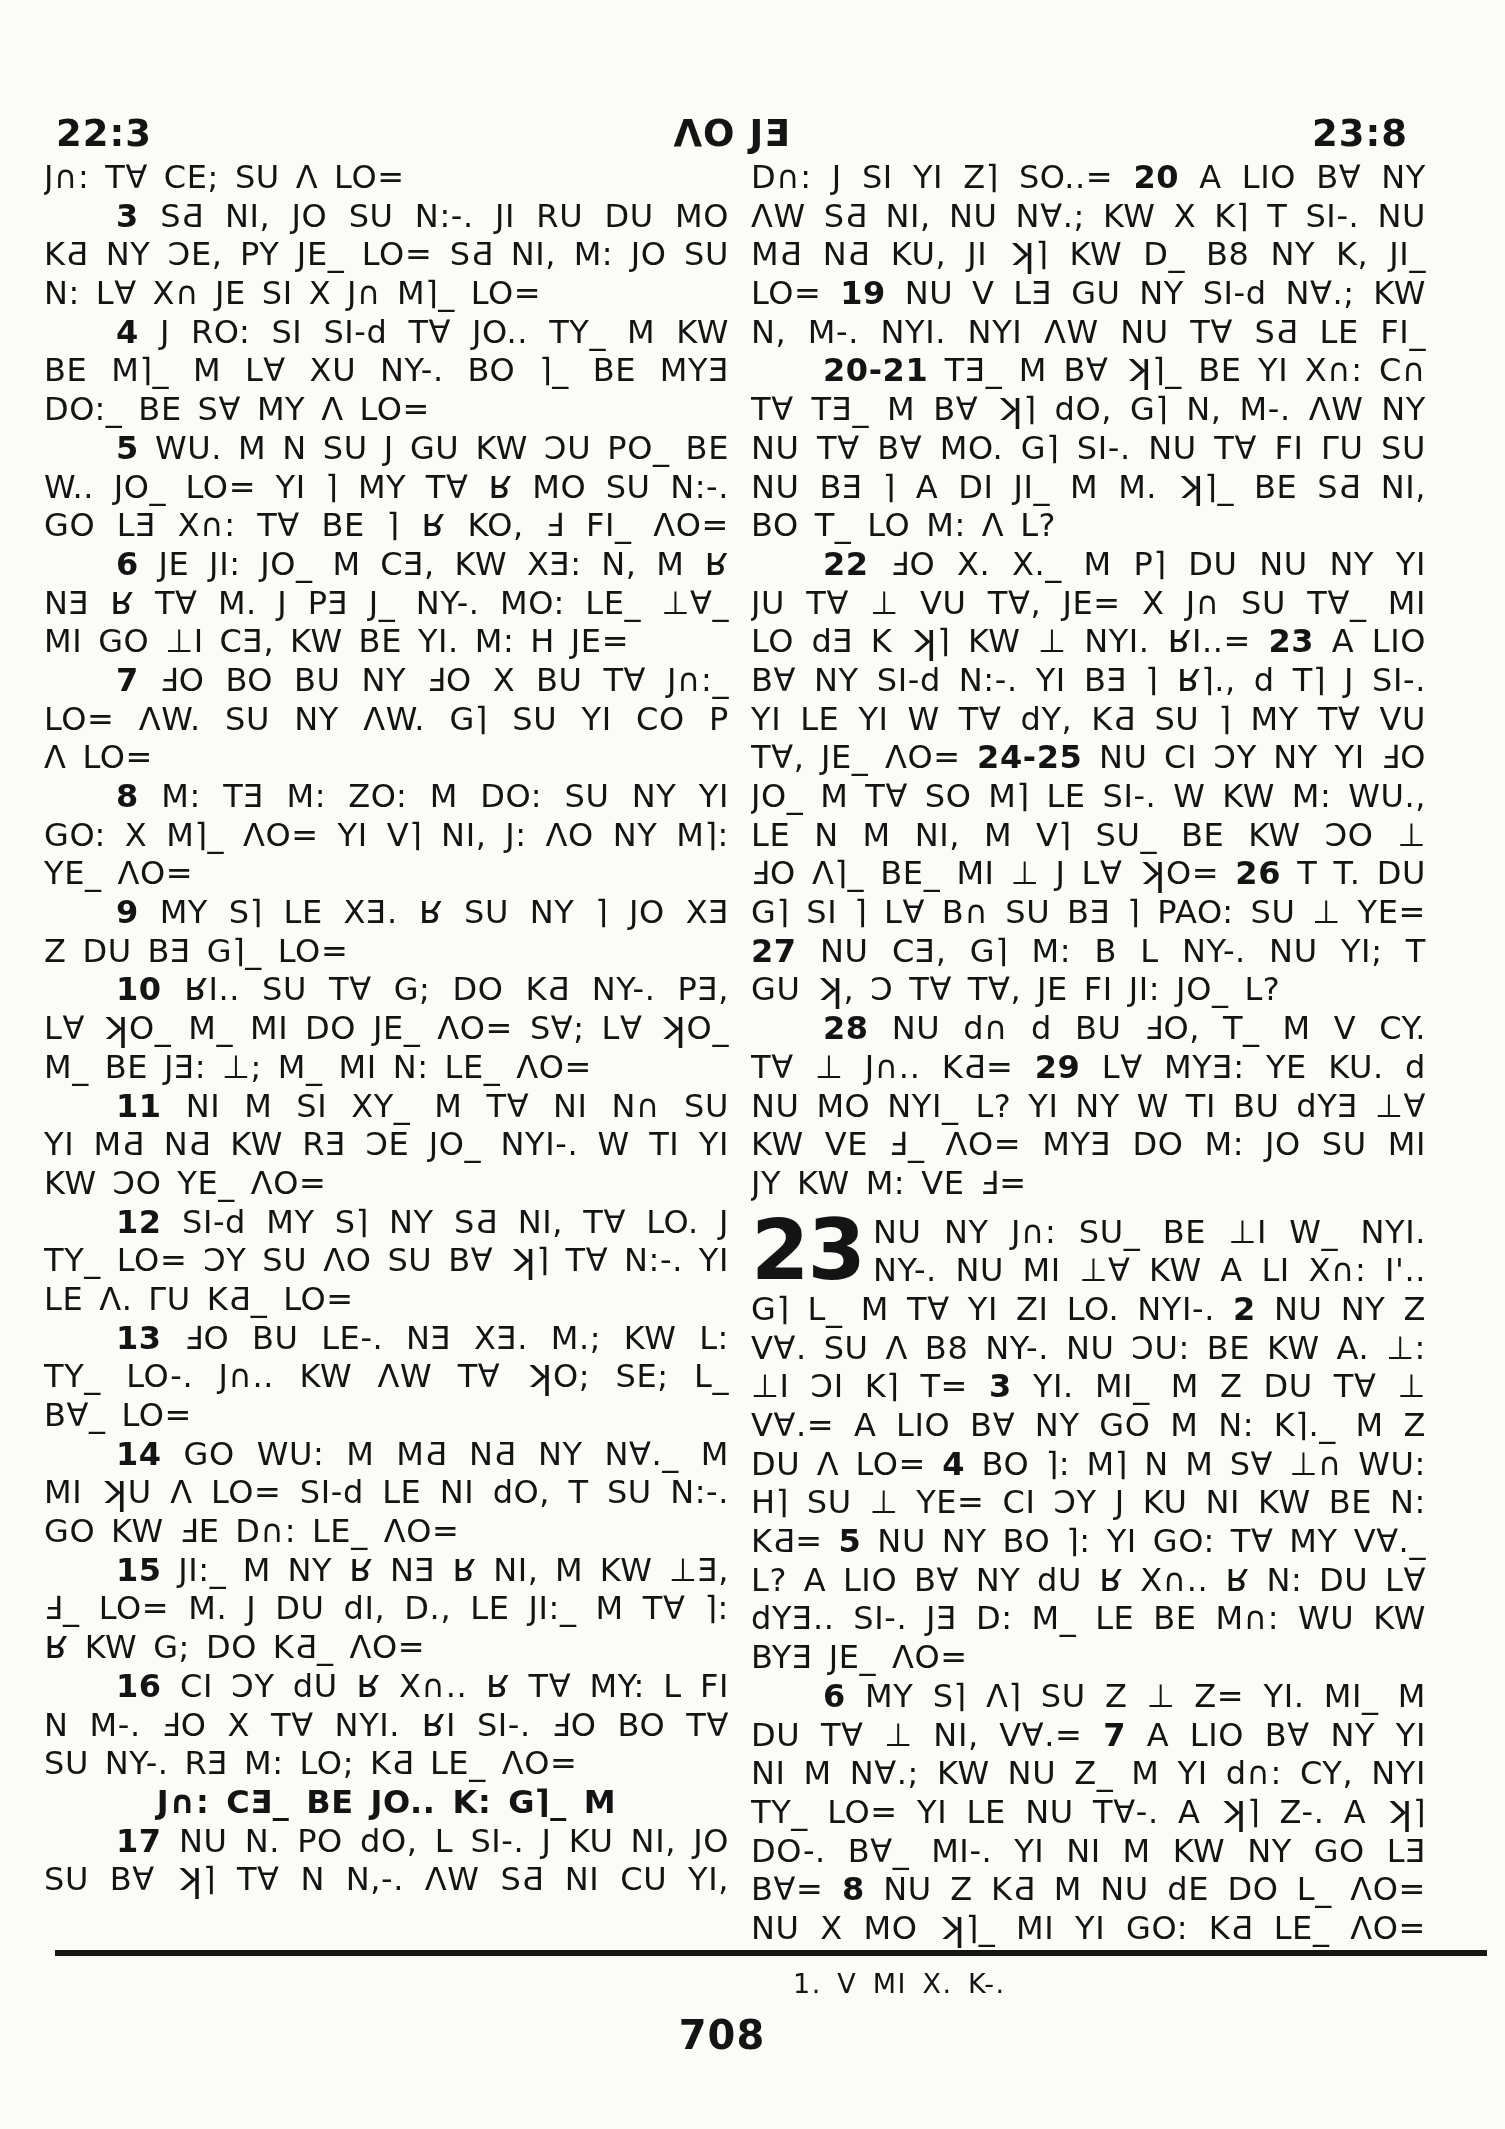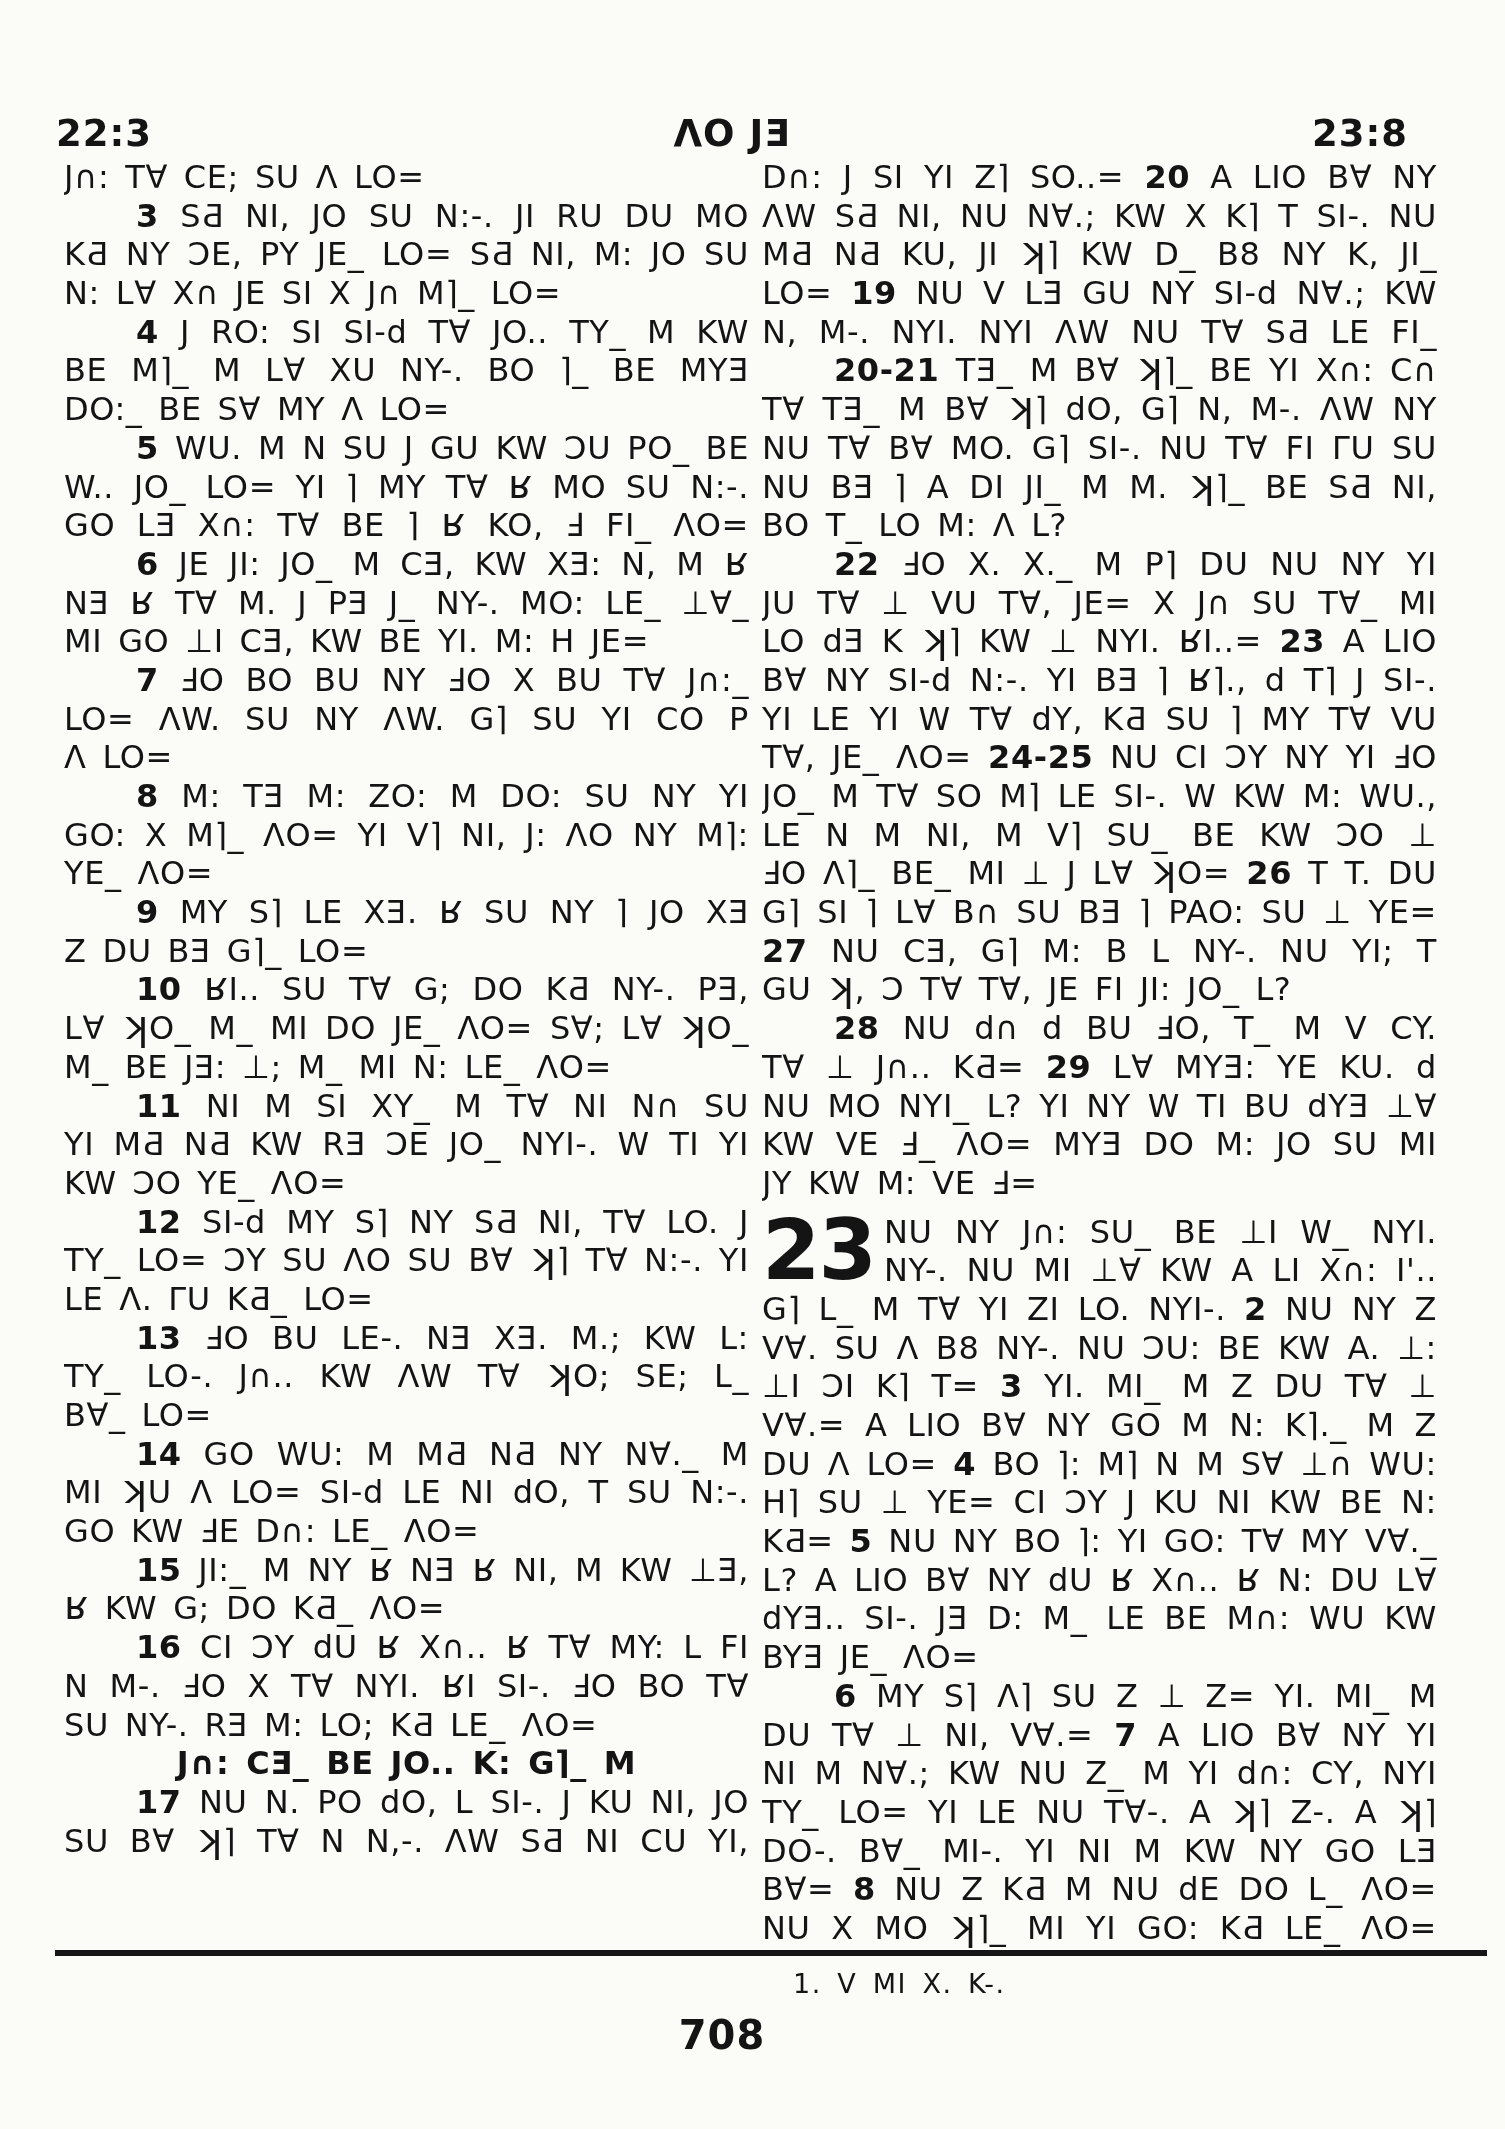--- a/index.html
+++ b/index.html
@@ -7,21 +7,21 @@
     position:relative;width:1505px;height:2129px;margin:0 auto;
     background:#fbfbf8;color:#141414;
     font-family:"DejaVu Sans",sans-serif;overflow:hidden;
   }
   .hdr{
     position:absolute;top:112px;left:56px;width:1352px;
     display:flex;justify-content:space-between;align-items:flex-start;
     font-weight:bold;font-size:37px;letter-spacing:1px;
   }
   .body-cols{
-    position:absolute;top:158px;left:64px;display:flex;gap:13px;
+    position:absolute;top:158px;left:44px;display:flex;gap:22px;
   }
   .col{font-size:32px;letter-spacing:.6px;word-spacing:.16em;}
   .col-left{width:685px;}
   .col-right{width:675px;}
   .line{
     height:38.7px;line-height:38.7px;overflow:hidden;white-space:nowrap;
   }
   .line.just{
     white-space:normal;text-align:justify;text-align-last:justify;
   }
@@ -93,20 +93,21 @@
         <div class="line ind just"><b>12</b> SI-d MY S⌉ NY SƋ NI, T∀ LO. J</div>
         <div class="line just">TY_ LO= ƆY SU ΛO SU B∀ <span class="tall">ʞ</span>⌉ T∀ N:-. YI</div>
         <div class="line">LE Λ. ΓU KƋ_ LO=</div>
         <div class="line ind just"><b>13</b> ℲO BU LE-. NƎ XƎ. M.; KW L: S∀,</div>
         <div class="line just">TY_ LO-. J∩.. KW ΛW T∀ <span class="tall">ʞ</span>O; SE; L_ ΛO-.</div>
         <div class="line">B∀_ LO=</div>
         <div class="line ind just"><b>14</b> GO WU: M MƋ NƋ NY N∀._ M</div>
         <div class="line just">MI <span class="tall">ʞ</span>U Λ LO= SI-d LE NI dO, T SU N:-.</div>
         <div class="line">GO KW ℲE D∩: LE_ ΛO=</div>
         <div class="line ind just"><b>15</b> JI:_ M NY <span class="tall">ʁ</span> NƎ <span class="tall">ʁ</span> NI, M KW ⊥Ǝ,</div>
+        <div class="line just">Ⅎ_ LO= M. J DU dI, D., LE JI:_ M T∀ ⌉:</div>
         <div class="line"><span class="tall">ʁ</span> KW G; DO KƋ_ ΛO=</div>
         <div class="line ind just"><b>16</b> CI ƆY dU <span class="tall">ʁ</span> X∩.. <span class="tall">ʁ</span> T∀ MY: L FI</div>
         <div class="line just">N M-. ℲO X T∀ NYI. <span class="tall">ʁ</span>I SI-. ℲO BO T∀ G⌉</div>
         <div class="line">SU NY-. RƎ M: LO; KƋ LE_ ΛO=</div>
         <div class="line ctr">J∩: CƎ_ BE JO.. K: G⌉_ M</div>
         <div class="line ind just"><b>17</b> NU N. PO dO, L SI-. J KU NI, JO</div>
         <div class="line just">SU B∀ <span class="tall">ʞ</span>⌉ T∀ N N,-. ΛW SƋ NI CU YI, T∀</div>
       </div>
     <div class="col col-right">
       <div id="col-right-top">

